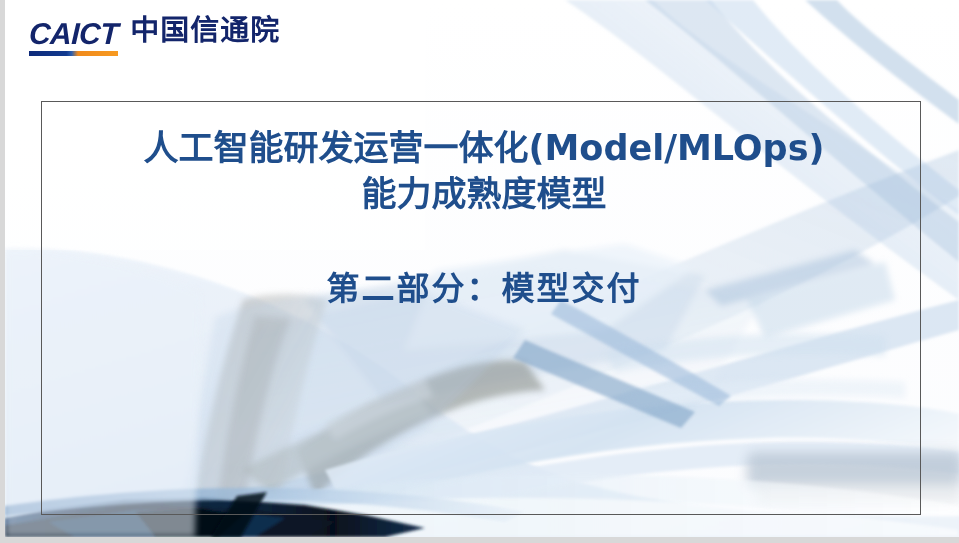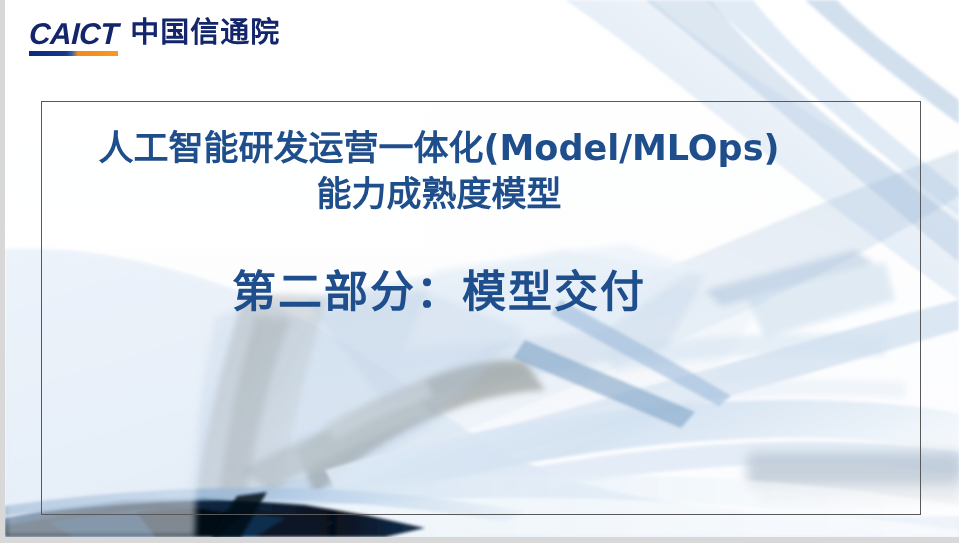--- a/index.html
+++ b/index.html
@@ -69,21 +69,21 @@
     position: absolute;
     left: 0;
     bottom: 0px;
     width: 100%;
     height: 5px;
     background: linear-gradient(to right,
         #0e2a7a 0%, #123a8f 42%, #2e5fae 48%,
         #f08a1c 55%, #f79a21 100%);
   }
   .logo-cn {
-    font-family: Liberation Sans, sans-serif;
+    font-family: Liberation Mono, monospace;
     font-weight: bold;
     font-size: 29px;
     line-height: 1;
     color: #13256b;
     margin-left: 12px;
     padding-bottom: 9px;
     letter-spacing: 1px;
   }
 
   
@@ -99,39 +99,40 @@
   }
 
   
   .title-stack {
     position: absolute;
     left: 36px;
     top: 125px;
     width: 796px;
     text-align: center;
     z-index: 35;
+    padding-left: 45px;
   }
   .main-title {
     font-family: "DejaVu Sans", "Liberation Sans", sans-serif;
     font-weight: bold;
     font-size: 35px;
     line-height: 1.32;
     color: #1f4e8c;
     letter-spacing: 0px;
     margin: 0;
     white-space: nowrap;
   }
   .main-title .ln2 {
     display: block;
     text-align: center;
   }
   .sub-title {
-    font-family: Liberation Mono, monospace;
+    font-family: Liberation Sans, sans-serif;
     font-weight: bold;
-    font-size: 44px;
+    font-size: 33px;
     line-height: 1.2;
     color: #1f4e8c;
     margin: 0;
     padding-top: 52px;
     letter-spacing: 2px;
     white-space: nowrap;
   }
 </style>
 </head>
 <body>

